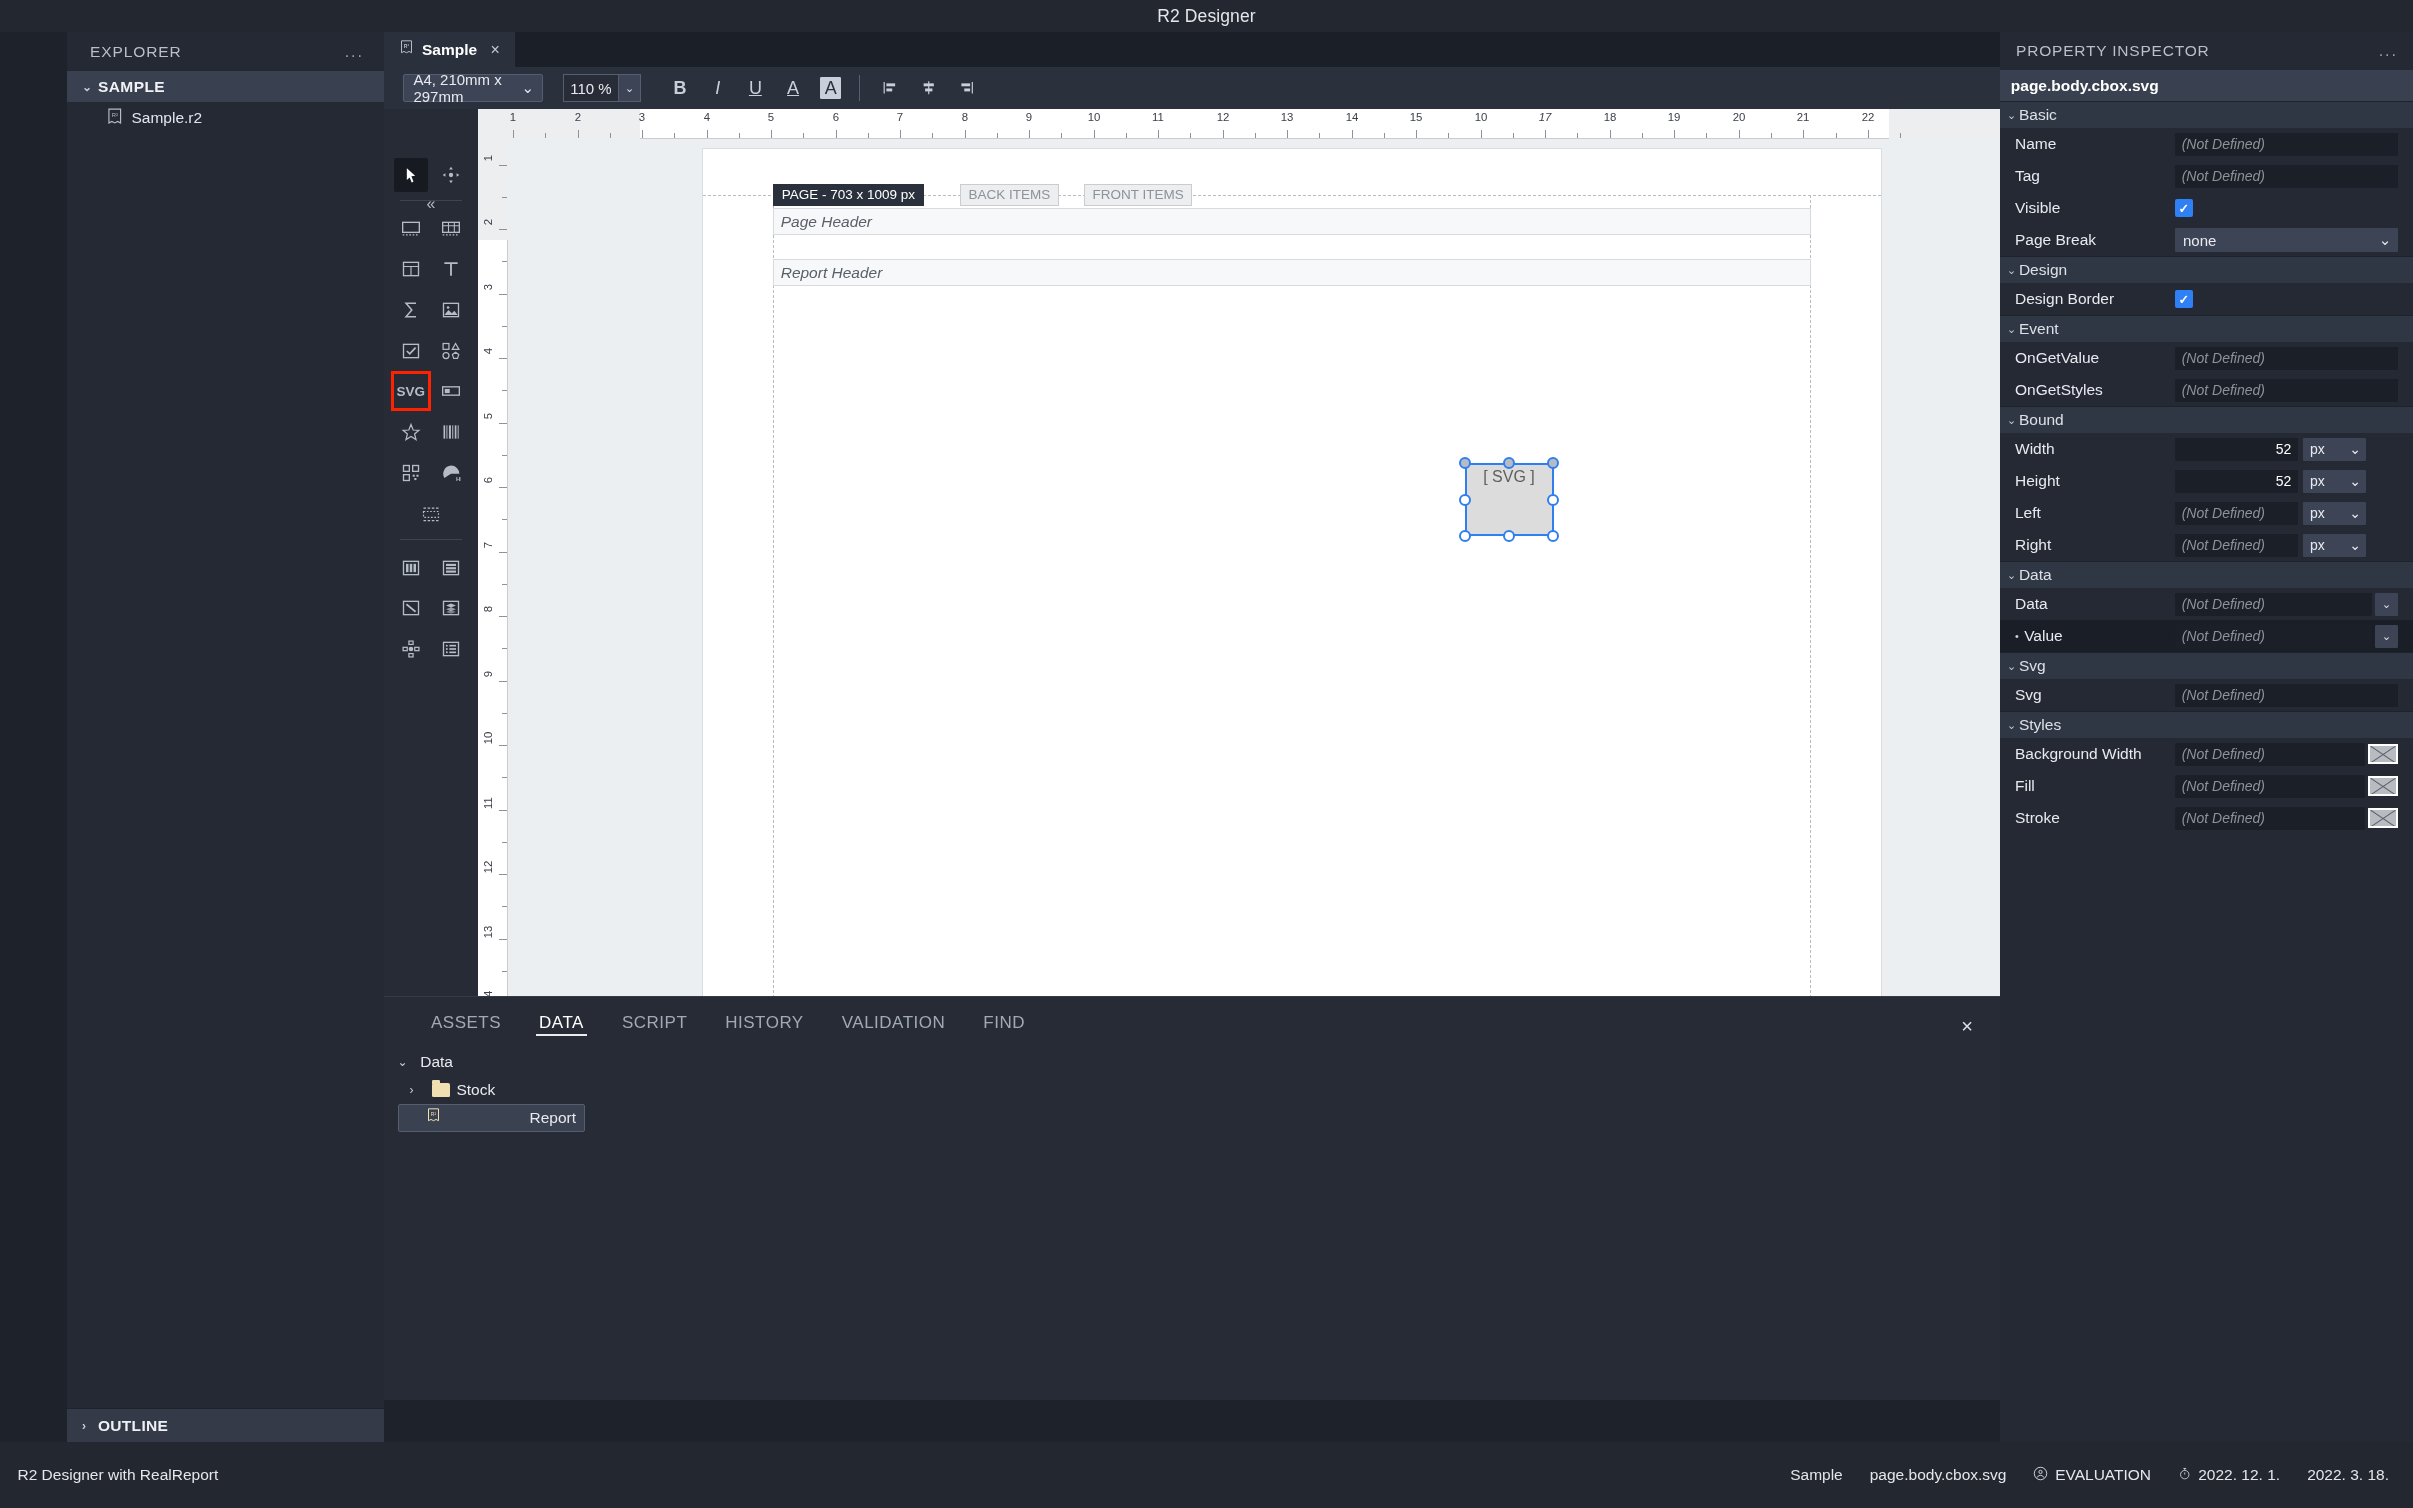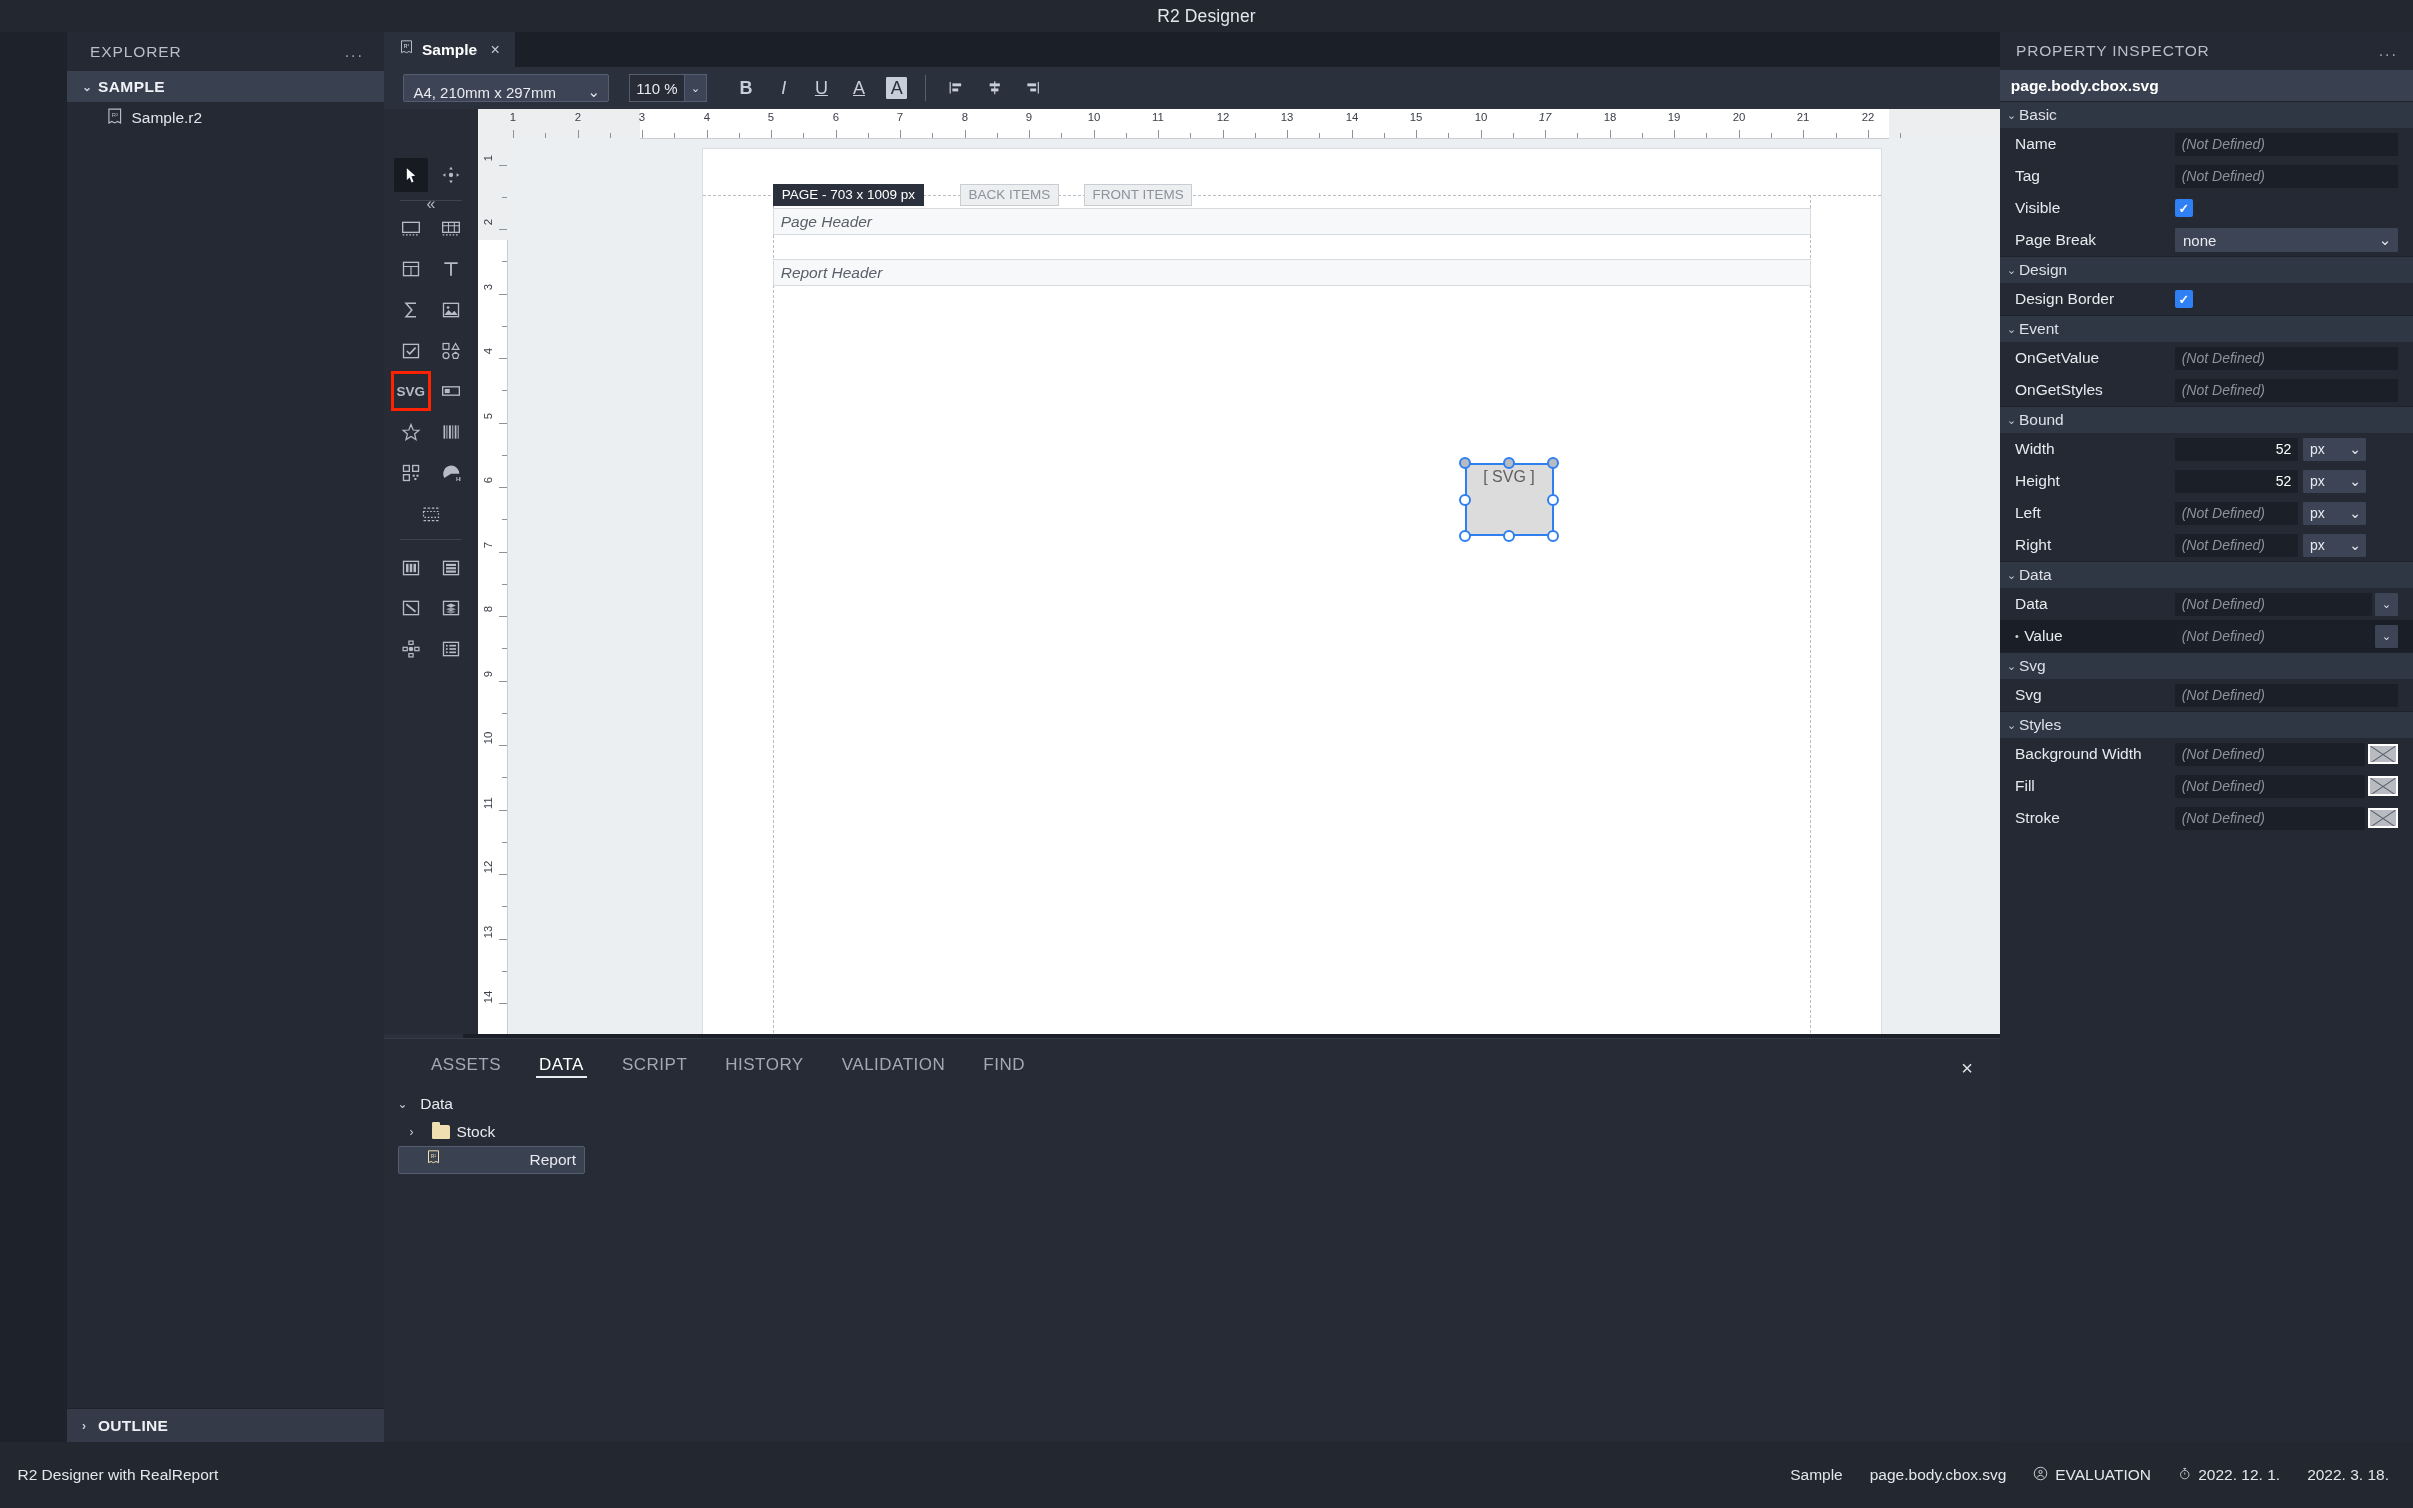--- a/index.html
+++ b/index.html
@@ -70,21 +70,21 @@
 
   
   .toolbar {
     height: 42px; background:#2b313c; display:flex; align-items:center; gap:0; padding-left: 19px;
   }
   .sel {
     height: 28px; background:#3d4455; border:0.7px solid #555d70; border-radius:2px;
     color:#e8eaef; font-size:15px; display:flex; align-items:center;
     padding: 0 8px 0 9.4px; justify-content:space-between; gap: 9.4px;
   }
-  .sel.pagesize { width: 206px; align-items: flex-end; }
+  .sel.pagesize { width: 140px; }
   .zoomwrap { display:flex; margin-left: 20px; }
   .zoombox {
     width: 55px; height: 28px; background:#272c36; border:0.7px solid #555d70; border-right:none;
     color:#e8eaef; font-size:15px; display:flex; align-items:center; justify-content:center;
   }
   .zoomarrow {
     width: 23px; height: 28px; background:#3d4455; border:0.7px solid #555d70;
     display:flex; align-items:center; justify-content:center; color:#e8eaef; font-size:11.4px;
   }
   .tbtn {
@@ -196,21 +196,21 @@
   
   .rtabs {
     position:absolute; left:0; top:1002px; width:1616px; height:36px;
     background:#1b1f27; display:flex; align-items:stretch;
   }
   .rtab { display:flex; align-items:center; padding:0 16px; font-size:15.5px; color:#a2a9b6; }
   .rtab.active { background:#2b313c; color:#ffffff; }
 
   
   .bottom {
-    position:absolute; left:384px; top: 1038px; width:1616px; height:404px;
+    position:absolute; left:384px; top: 996px; width:1616px; height:404px;
     background:#262b35; border-top:0.7px solid #343a46;
   }
   .btabs { height: 51px; display:flex; align-items:center; padding-left: 28px; gap: 0; }
   .btab {
     position:relative; padding: 0 19px; height:51px; display:flex; align-items:center;
     font-size:17px; color:#a2a9b6; letter-spacing:0.5px;
   }
   .btab.active { color:#ffffff; }
   .btab.active::after {
     content:""; position:absolute; left:16px; right:16px; bottom:12px; height:2px; background:#e9ebee;

